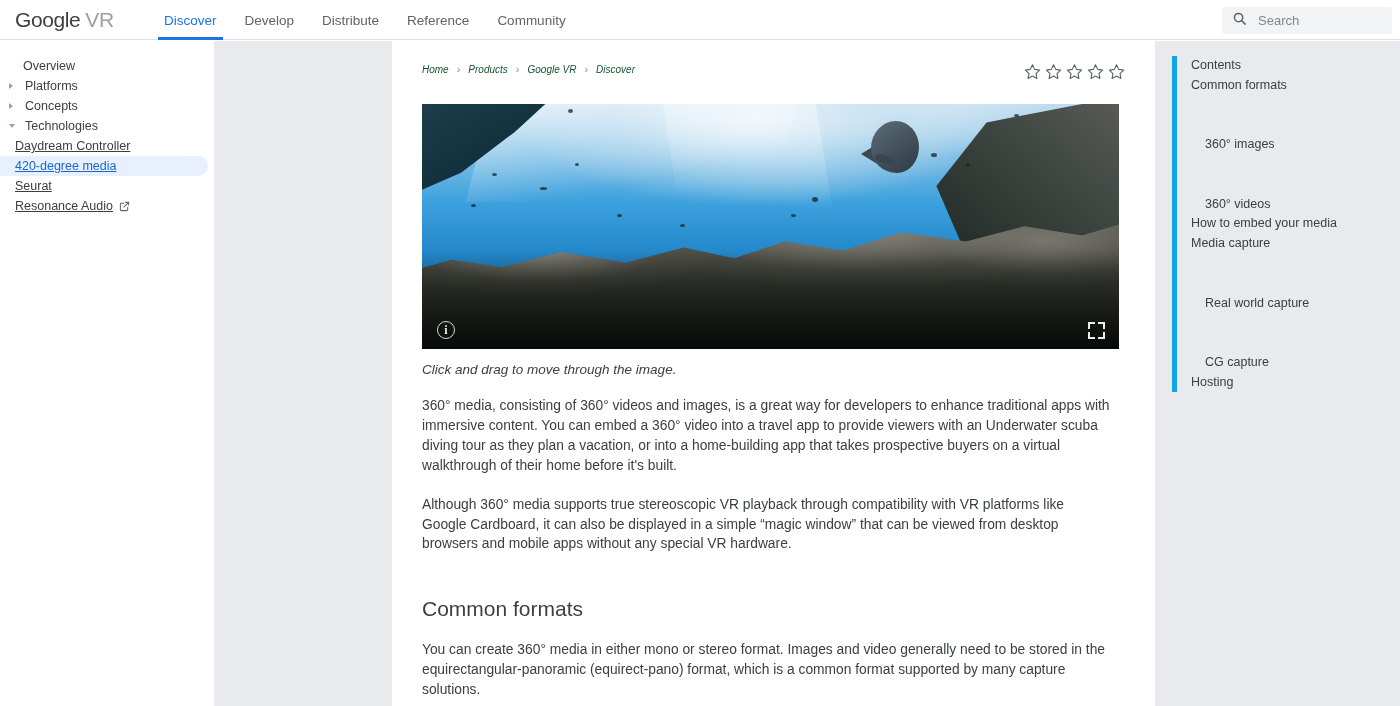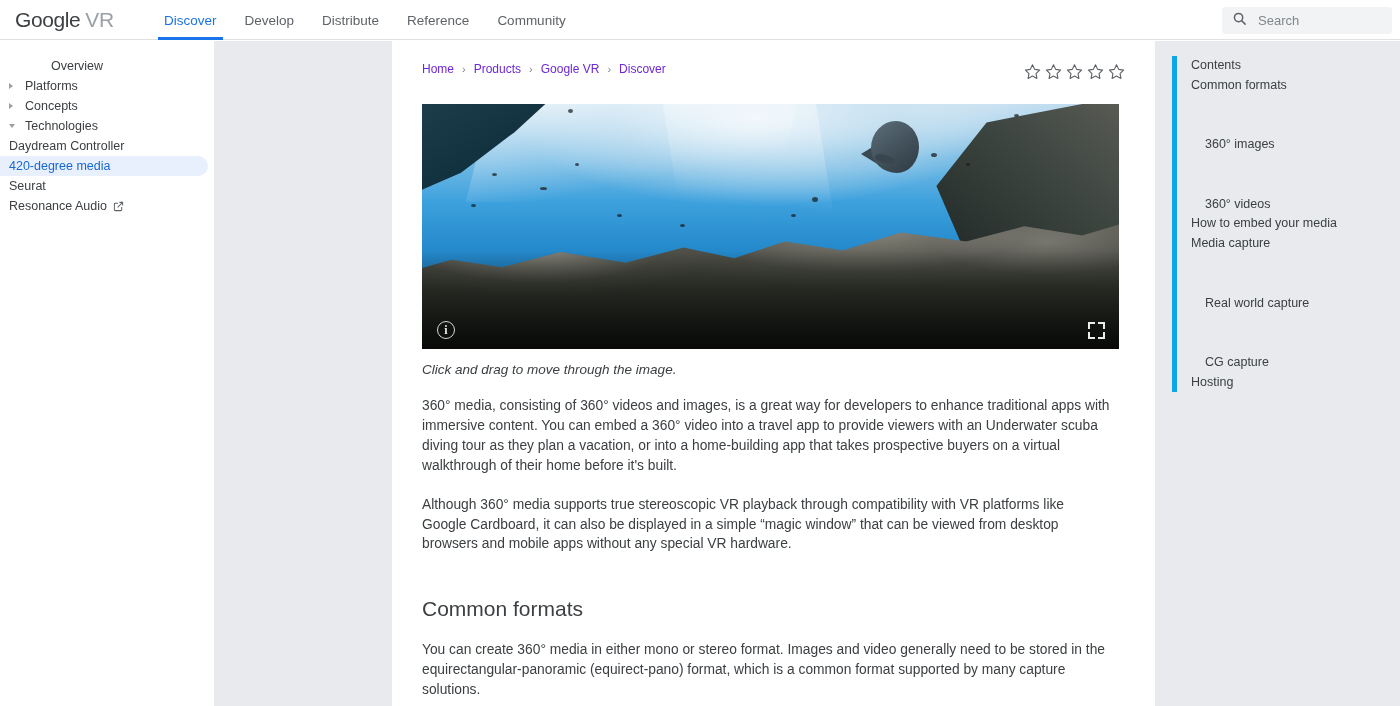--- a/index.html
+++ b/index.html
@@ -103,44 +103,44 @@
   }
   .twisty .tri-down {
     width: 0; height: 0;
     border-top: 4px solid #9aa0a6;
     border-left: 3.5px solid transparent;
     border-right: 3.5px solid transparent;
   }
   .side-label { white-space: nowrap; }
   .side-item.lvl0 { padding-left: 9px; }
   .side-item.lvl0 .side-label { margin-left: 2px; }
-  .side-item.nokid { padding-left: 23px; margin-left: 28px; }
-  .side-item.lvl1 { padding-left: 9px; }
+  .side-item.nokid { padding-left: 23px; }
+  .side-item.lvl1 { padding-left: 15px; text-decoration: underline; }
   .side-item.selected {
     background: #e8f0fe;
     border-top-right-radius: 11px;
     border-bottom-right-radius: 11px;
     margin-right: 6px;
     color: #1967d2;
     font-weight: 500;
   }
   .ext-icon { margin-left: 6px; display: inline-flex; align-items: center; }
 
   
   .content {
     position: absolute; left: 392px; top: 41px;
     width: 763px; height: 665px;
     background: #ffffff;
     padding: 17px 30px 0 30px;
     overflow: hidden;
   }
   .crumb-row { display: flex; align-items: center; height: 22px; }
   .crumb {
-    font-size: 12px; color: #6d28d9;
-    cursor: pointer; white-space: nowrap;
+    font-size: 10px; color: #14532d;
+    cursor: pointer; white-space: nowrap; font-style: italic;
   }
   .crumb-sep {
     font-size: 11px; color: #80868b;
     margin: 0 8px;
   }
   .stars {
     position: absolute; right: 30px; top: 22px;
     display: flex; gap: 4px;
   }
   .star { cursor: pointer; }

